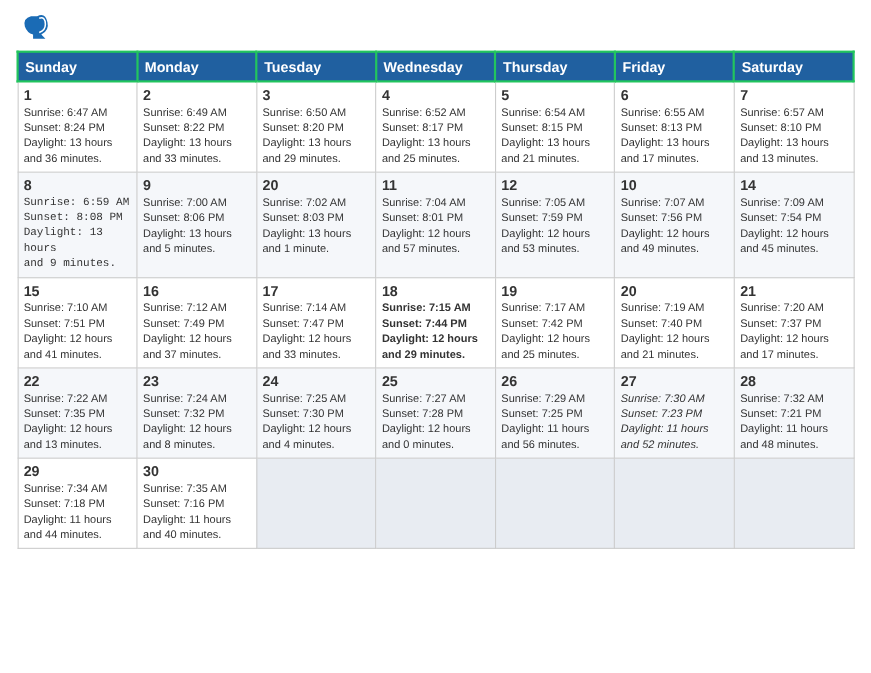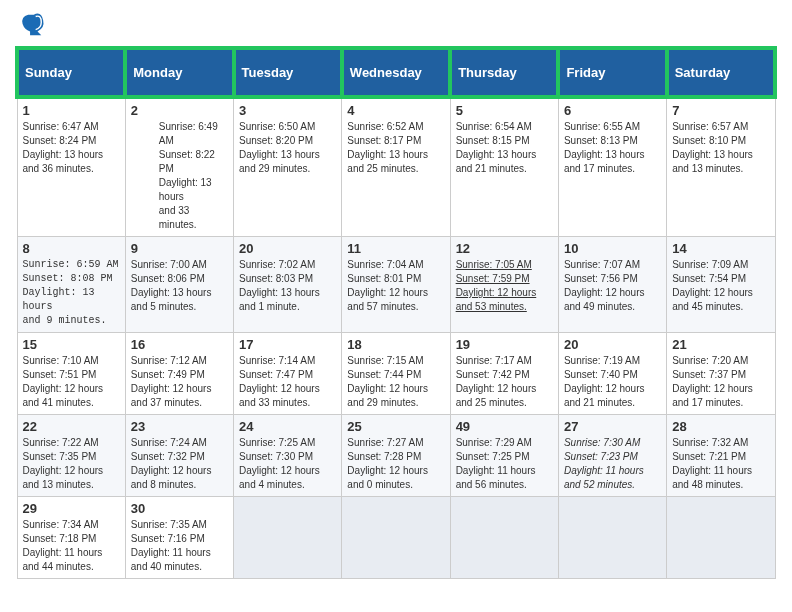--- a/index.html
+++ b/index.html
@@ -7,21 +7,21 @@
     .header { display: flex; justify-content: space-between; align-items: flex-start; margin-bottom: 8px; }
     .logo { display: flex; flex-direction: column; align-items: flex-start; }
     .logo-text { display: flex; align-items: center; }
     .logo-general { font-size: 18px; font-weight: bold; color: #333; }
     .logo-blue { font-size: 18px; font-weight: bold; color: #1a6bb5; }
     .logo-icon { width: 28px; height: 28px; margin-left: 2px; }
     .title-block { text-align: right; }
     .month-title { font-size: 36px; font-weight: bold; color: #333; }
     .location { font-size: 15px; color: #555; margin-top: 2px; }
     .calendar { width: 100%; border-collapse: collapse; }
-    .calendar th { background: #2060a0; color: white; text-align: left; padding: 15px 6px; font-size: 13px; border: 4px solid #22c55e; }
+    .calendar th { background: #2060a0; color: white; text-align: left; padding: 5px 6px; font-size: 13px; border: 2px solid #22c55e; }
     .calendar td { vertical-align: top; border: 1px solid #ccc; padding: 4px 5px; font-size: 10.5px; color: #333; width: calc(100%/7); background: #fff; }
     .calendar tr:nth-child(even) td { background: #f5f7fa; }
     .day-num { font-size: 13px; font-weight: bold; display: block; margin-bottom: 2px; }
     .cell-text { font-size: 10px; line-height: 1.4; }
   </style>
 </head>
 <body>
 
 <div class="header">
   <div class="logo">
@@ -56,21 +56,21 @@
       <tr>
         <td>
           <span class="day-num">1</span>
           <div class="cell-text" style="white-space: pre-line;">Sunrise: 6:47 AM
 Sunset: 8:24 PM
 Daylight: 13 hours
 and 36 minutes.</div>
         </td>
         <td>
           <span class="day-num">2</span>
-          <div class="cell-text" style="white-space: pre-line; margin-left: 28px;">Sunrise: 6:49 AM
+          <div class="cell-text" style="white-space: pre-line;">Sunrise: 6:49 AM
 Sunset: 8:22 PM
 Daylight: 13 hours
 and 33 minutes.</div>
         </td>
         <td>
           <span class="day-num">3</span>
           <div class="cell-text" style="white-space: pre-line;">Sunrise: 6:50 AM
 Sunset: 8:20 PM
 Daylight: 13 hours
 and 29 minutes.</div>
@@ -128,21 +128,21 @@
         </td>
         <td>
           <span class="day-num">11</span>
           <div class="cell-text" style="white-space: pre-line;">Sunrise: 7:04 AM
 Sunset: 8:01 PM
 Daylight: 12 hours
 and 57 minutes.</div>
         </td>
         <td>
           <span class="day-num">12</span>
-          <div class="cell-text" style="white-space: pre-line; text-decoration: underline;">Sunrise: 7:05 AM
+          <div class="cell-text" style="white-space: pre-line;">Sunrise: 7:05 AM
 Sunset: 7:59 PM
 Daylight: 12 hours
 and 53 minutes.</div>
         </td>
         <td>
           <span class="day-num">10</span>
           <div class="cell-text" style="white-space: pre-line;">Sunrise: 7:07 AM
 Sunset: 7:56 PM
 Daylight: 12 hours
 and 49 minutes.</div>
@@ -172,21 +172,21 @@
         </td>
         <td>
           <span class="day-num">17</span>
           <div class="cell-text" style="white-space: pre-line;">Sunrise: 7:14 AM
 Sunset: 7:47 PM
 Daylight: 12 hours
 and 33 minutes.</div>
         </td>
         <td>
           <span class="day-num">18</span>
-          <div class="cell-text" style="white-space: pre-line;">Sunrise: 7:15 AM
+          <div class="cell-text" style="white-space: pre-line; font-weight: bold;">Sunrise: 7:15 AM
 Sunset: 7:44 PM
 Daylight: 12 hours
 and 29 minutes.</div>
         </td>
         <td>
           <span class="day-num">19</span>
           <div class="cell-text" style="white-space: pre-line;">Sunrise: 7:17 AM
 Sunset: 7:42 PM
 Daylight: 12 hours
 and 25 minutes.</div>
@@ -229,21 +229,21 @@
 and 4 minutes.</div>
         </td>
         <td>
           <span class="day-num">25</span>
           <div class="cell-text" style="white-space: pre-line;">Sunrise: 7:27 AM
 Sunset: 7:28 PM
 Daylight: 12 hours
 and 0 minutes.</div>
         </td>
         <td>
-          <span class="day-num">49</span>
+          <span class="day-num">26</span>
           <div class="cell-text" style="white-space: pre-line;">Sunrise: 7:29 AM
 Sunset: 7:25 PM
 Daylight: 11 hours
 and 56 minutes.</div>
         </td>
         <td>
           <span class="day-num">27</span>
           <div class="cell-text" style="white-space: pre-line; font-style: italic;">Sunrise: 7:30 AM
 Sunset: 7:23 PM
 Daylight: 11 hours

